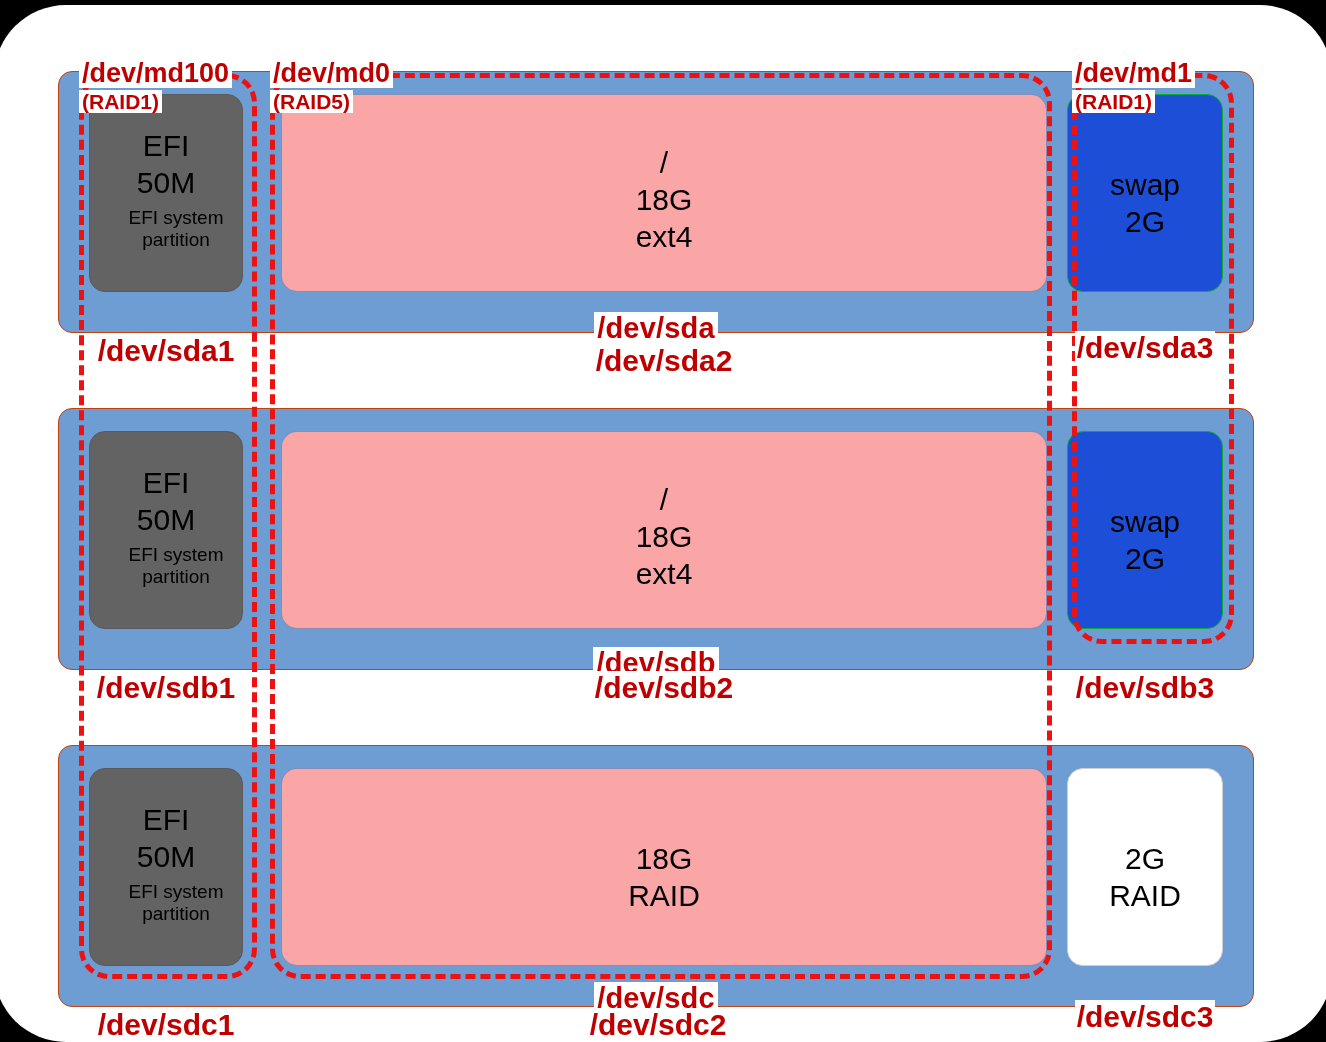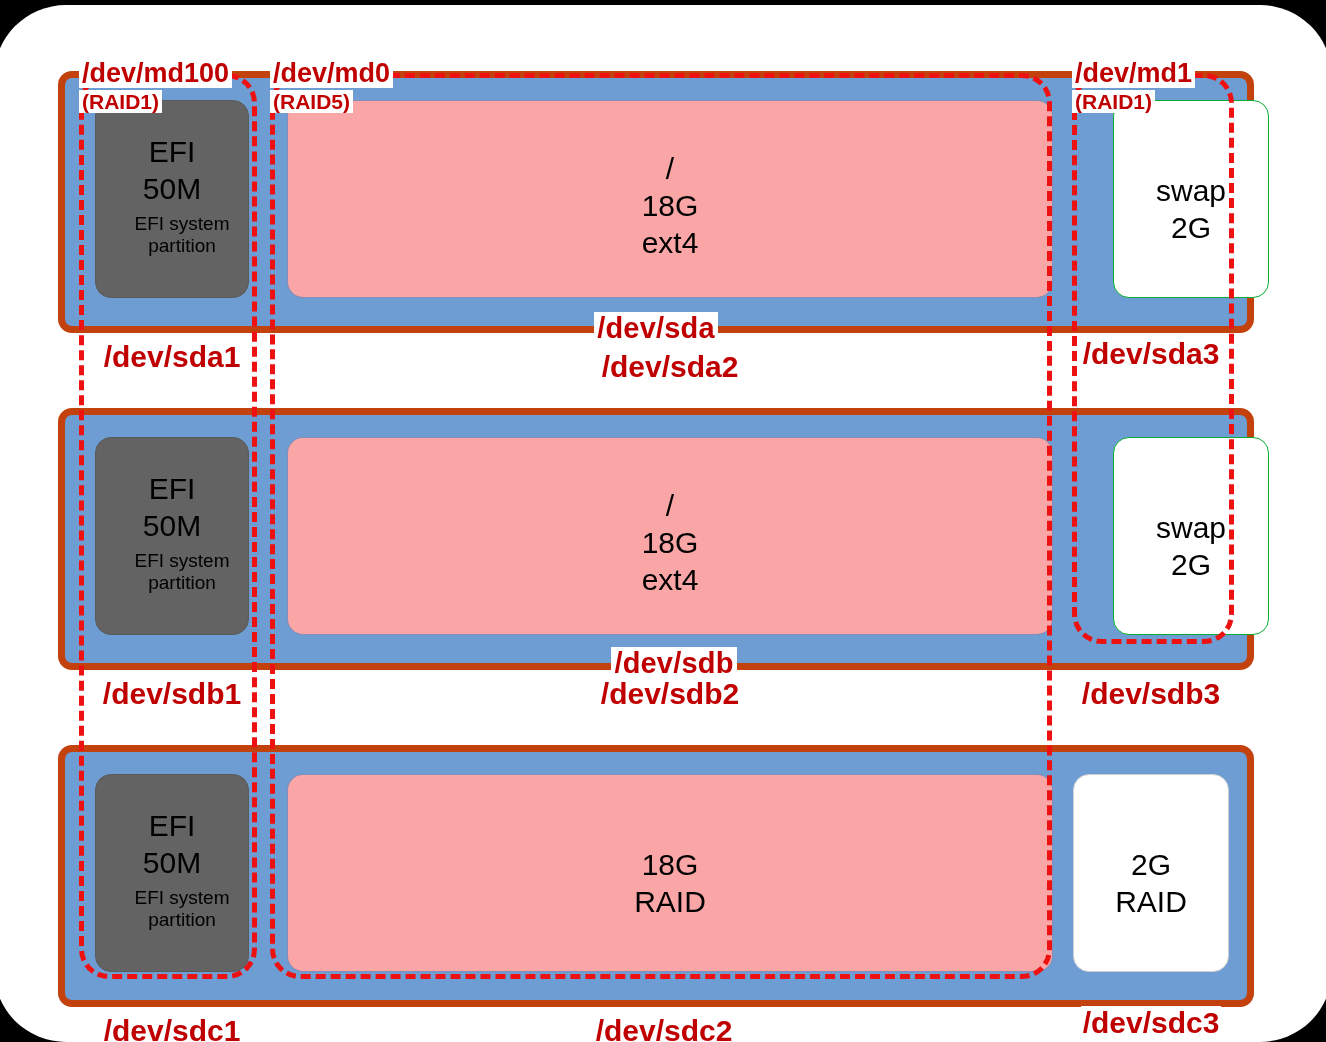--- a/index.html
+++ b/index.html
@@ -7,38 +7,38 @@
        font-family:"Liberation Sans","DejaVu Sans",sans-serif;}
 
   
   #card{
     position:absolute;left:-6px;top:5px;width:1338px;height:1037px;
     background:#ffffff;border-radius:72px;
   }
 
   
   .disk{
-    position:absolute;background:#6e9dd3;border:7px solid #c2410c;
+    position:absolute;background:#6e9dd3;border:1px solid #c2410c;
     border-radius:14px;box-sizing:border-box;
   }
   .disk-label{
     position:absolute;left:0;right:0;text-align:center;
     color:#c00000;font-weight:bold;font-size:29px;letter-spacing:.2px;
     white-space:nowrap;
   }
   .disk-label span{background:#ffffff;padding:0 3px;}
 
   
   .part{
     position:absolute;box-sizing:border-box;border-radius:16px;
     border:1px solid rgba(74,127,190,.65);
   }
   .part.efi{background:#636363;border-color:#5a5a5a;}
   .part.root{background:#faa6a6;}
-  .part.swap{background:#ffffff;border-color:#07ac33;margin-left:40px;}
+  .part.swap{background:#1d4ed8;border-color:#07ac33;}
   .part.free{background:#ffffff;border-color:#cfcfcf;}
 
   .ptext{
     position:absolute;left:0;right:0;text-align:center;color:#000;
     font-size:30px;line-height:1.23;
   }
   .ptext.small{font-size:19px;line-height:1.15;padding-left:20px;}
 
   
   .pdev{
@@ -131,21 +131,21 @@
 
     <div class="part swap" style="left:1008px;top:22px;width:156px;height:198px;">
       <div class="ptext" style="top:72px;">
         <span>swap</span><br>
         <span>2G</span>
       </div>
     </div>
     <div class="pdev" style="left:1008px;width:156px;top:262px;">
       <span>/dev/sdb3</span></div>
   </div>
-  <div class="disk-label" style="left:82px;width:1196px;top:642px;">
+  <div class="disk-label" style="left:64px;width:1196px;top:642px;">
     <span>/dev/sdb</span></div>
 
   <div class="disk" style="left:64px;top:740px;width:1196px;height:262px;">
 
     <div class="part efi" style="left:30px;top:22px;width:154px;height:198px;">
       <div class="ptext" style="top:33px;">
         <span>EFI</span><br>
         <span>50M</span>
       </div>
       <div class="ptext small" style="top:112px;">
@@ -167,20 +167,22 @@
 
     <div class="part free" style="left:1008px;top:22px;width:156px;height:198px;">
       <div class="ptext" style="top:72px;">
         <span>2G</span><br>
         <span>RAID</span>
       </div>
     </div>
     <div class="pdev" style="left:1008px;width:156px;top:254px;">
       <span>/dev/sdc3</span></div>
   </div>
+  <div class="disk-label" style="left:64px;width:1196px;top:977px;">
+    <span>/dev/sdc</span></div>
 
   <div class="md" style="left:85px;top:68px;width:178px;height:906px;"></div>
   <div class="md-title" style="left:85px;width:178px;top:53px;">
     <span class="l1"><i>/dev/md100</i></span>
     <span class="l2"><i>(RAID1)</i></span>
   </div>
 
   <div class="md" style="left:276px;top:68px;width:782px;height:906px;"></div>
   <div class="md-title" style="left:276px;width:782px;top:53px;">
     <span class="l1"><i>/dev/md0</i></span>

